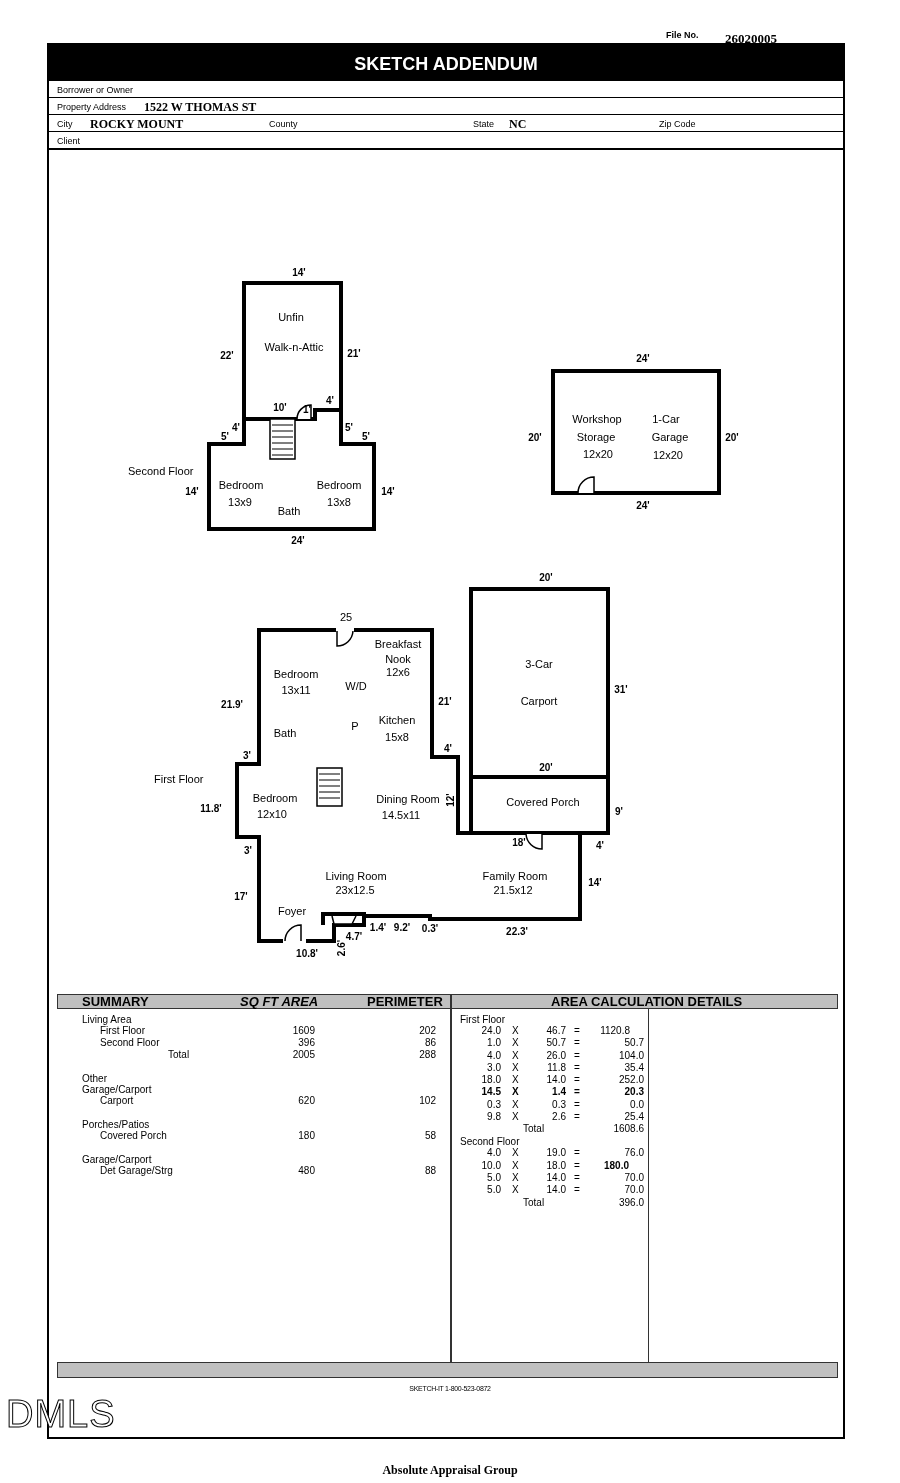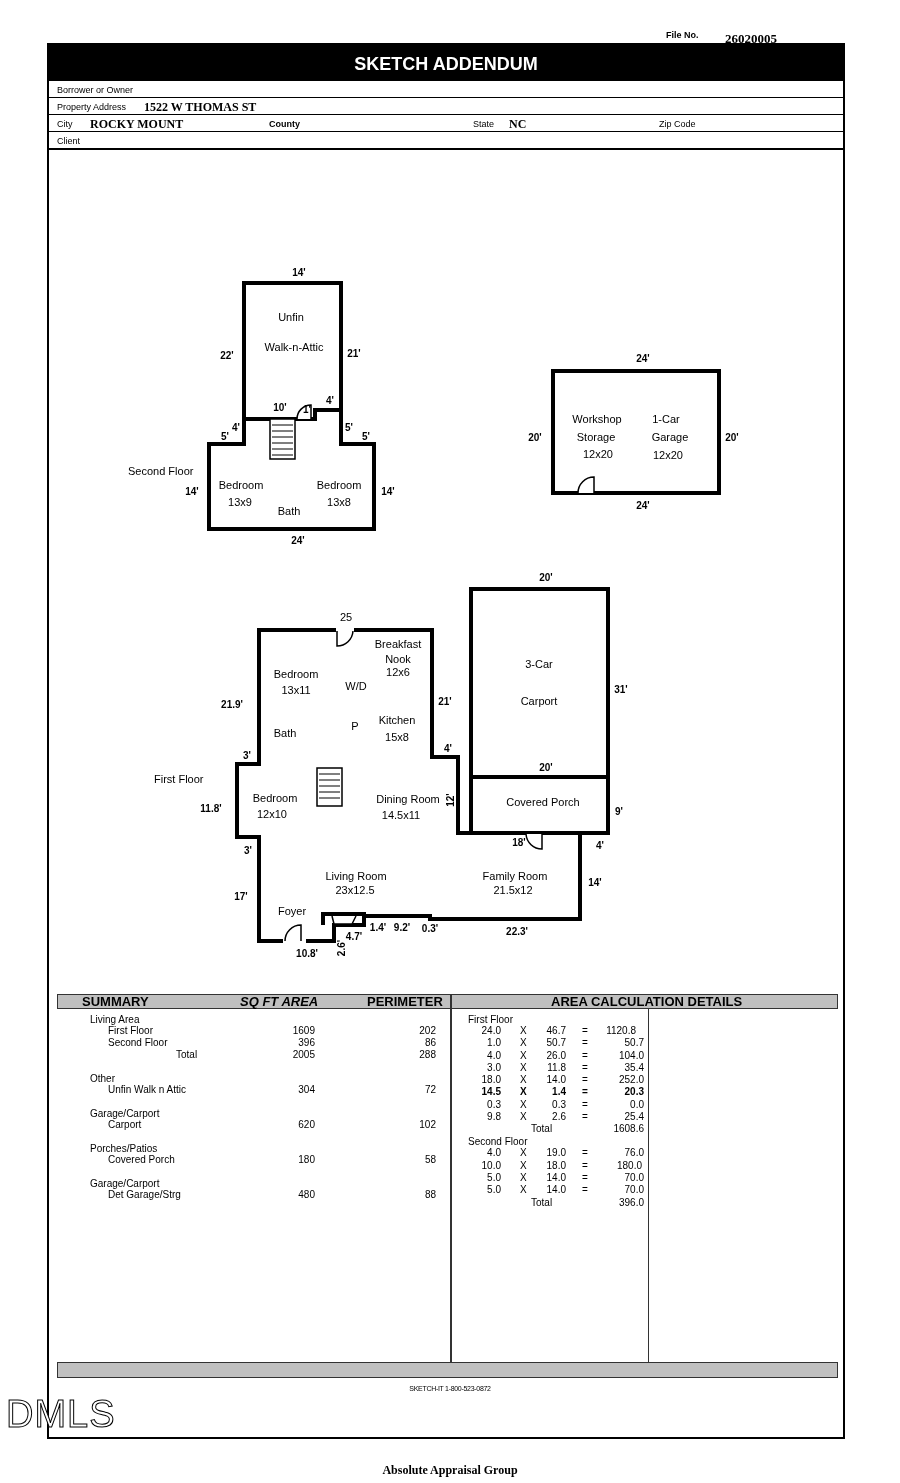--- a/index.html
+++ b/index.html
@@ -15,21 +15,21 @@
   .hsep { left:49px; top:148px; width:794px; height:2px; background:#000; }
 
   .plan { left:0; top:0; width:900px; height:990px; }
   .plan text { font-family:"Liberation Sans", sans-serif; }
   .room { font-size:11px; }
   .dim { font-size:10px; font-weight:bold; }
 
   .sum-head { left:57px; top:994px; width:781px; height:15px; background:#c0c0c0; border:1px solid #333; box-sizing:border-box; font-weight:bold; font-size:13px; }
   .sum-head span { position:absolute; top:0; line-height:14px; }
   .vdiv { width:2px; background:#333; }
-  .stxt { font-size:10px;margin-left:8px; }
+  .stxt { font-size:10px; }
   .num { text-align:right; }
   .footer-bar { left:57px; top:1362px; width:781px; height:16px; background:#c0c0c0; border:1px solid #333; box-sizing:border-box; }
   .sketchit { left:0; width:900px; top:1385px; text-align:center; font-size:7px; letter-spacing:-0.3px; }
   .mls { left:6px; top:1393px; font-size:38px; font-weight:100; color:#fff; -webkit-text-stroke:1px #000; letter-spacing:1px; font-family:"Liberation Sans", sans-serif; }
   .company { left:0; width:900px; top:1463px; text-align:center; font-size:12px; font-weight:bold; font-family:"Liberation Serif", serif; }
 </style>
 </head>
 <body>
 
 <div class="abs fileno-label">File No.</div>
@@ -41,21 +41,21 @@
   <span class="lbl" style="left:8px;">Borrower or Owner</span>
   <span class="val" style="left:120px;"></span>
 </div>
 <div class="abs hrow" style="top:98px;">
   <span class="lbl" style="left:8px;">Property Address</span>
   <span class="val" style="left:95px;">1522 W THOMAS ST</span>
 </div>
 <div class="abs hrow" style="top:115px;">
   <span class="lbl" style="left:8px;">City</span>
   <span class="val" style="left:41px;">ROCKY MOUNT</span>
-  <span class="lbl" style="left:220px;font-weight:bold;">County</span>
+  <span class="lbl" style="left:220px;">County</span>
   <span class="val" style="left:270px;"></span>
   <span class="lbl" style="left:424px;">State</span>
   <span class="val" style="left:460px;">NC</span>
   <span class="lbl" style="left:610px;">Zip Code</span>
   <span class="val" style="left:660px;"></span>
 </div>
 <div class="abs hrow" style="top:132px; border-bottom:none;">
   <span class="lbl" style="left:8px;">Client</span>
   <span class="val" style="left:60px;"></span>
 </div>
@@ -231,25 +231,20 @@
       <span class="num" style="position:absolute;right:127px;">396</span>
       <span class="num" style="position:absolute;right:6px;">86</span>
     </div>
   <div class="stxt" style="position:relative;height:24px;">
       <span style="position:absolute;left:86px;">Total</span>
       <span class="num" style="position:absolute;right:127px;">2005</span>
       <span class="num" style="position:absolute;right:6px;">288</span>
     </div>
 
   <div class="stxt">Other</div>
-  <div class="stxt" style="position:relative;height:24px;">
-      <span style="position:absolute;left:18px;">Unfin Walk n Attic</span>
-      <span class="num" style="position:absolute;right:127px;">304</span>
-      <span class="num" style="position:absolute;right:6px;">72</span>
-    </div>
 
   <div class="stxt">Garage/Carport</div>
   <div class="stxt" style="position:relative;height:24px;">
       <span style="position:absolute;left:18px;">Carport</span>
       <span class="num" style="position:absolute;right:127px;">620</span>
       <span class="num" style="position:absolute;right:6px;">102</span>
     </div>
 
   <div class="stxt">Porches/Patios</div>
   <div class="stxt" style="position:relative;height:24px;">
@@ -267,21 +262,21 @@
 </div>
 
 <div class="abs" style="left:460px; top:1014px; width:186px;">
   <div class="stxt">First Floor</div>
   <div id="sec0">
       <div class="stxt" style="position: relative; height: 12.3px;">
         <span style="position: absolute; right: 145px;">24.0</span>
         <span style="position: absolute; left: 52px;">X</span>
         <span style="position: absolute; right: 80px;">46.7</span>
         <span style="position: absolute; left: 114px;">=</span>
-        <span style="position: absolute; right: 10px;">1120.8</span>
+        <span style="position: absolute; right: 16px;">1120.8</span>
       </div>
       <div class="stxt" style="position: relative; height: 12.3px;">
         <span style="position: absolute; right: 145px;">1.0</span>
         <span style="position: absolute; left: 52px;">X</span>
         <span style="position: absolute; right: 80px;">50.7</span>
         <span style="position: absolute; left: 114px;">=</span>
         <span style="position: absolute; right: 2px;">50.7</span>
       </div>
       <div class="stxt" style="position: relative; height: 12.3px;">
         <span style="position: absolute; right: 145px;">4.0</span>
@@ -337,21 +332,21 @@
         <span style="position: absolute; left: 52px;">X</span>
         <span style="position: absolute; right: 80px;">19.0</span>
         <span style="position: absolute; left: 114px;">=</span>
         <span style="position: absolute; right: 2px;">76.0</span>
       </div>
       <div class="stxt" style="position: relative; height: 12.3px;">
         <span style="position: absolute; right: 145px;">10.0</span>
         <span style="position: absolute; left: 52px;">X</span>
         <span style="position: absolute; right: 80px;">18.0</span>
         <span style="position: absolute; left: 114px;">=</span>
-        <span style="position: absolute; right: 4px;">180.0</span>
+        <span style="position: absolute; right: 17px; font-weight: bold;">180.0</span>
       </div>
       <div class="stxt" style="position: relative; height: 12.3px;">
         <span style="position: absolute; right: 145px;">5.0</span>
         <span style="position: absolute; left: 52px;">X</span>
         <span style="position: absolute; right: 80px;">14.0</span>
         <span style="position: absolute; left: 114px;">=</span>
         <span style="position: absolute; right: 2px;">70.0</span>
       </div>
       <div class="stxt" style="position: relative; height: 12.3px;">
         <span style="position: absolute; right: 145px;">5.0</span>

